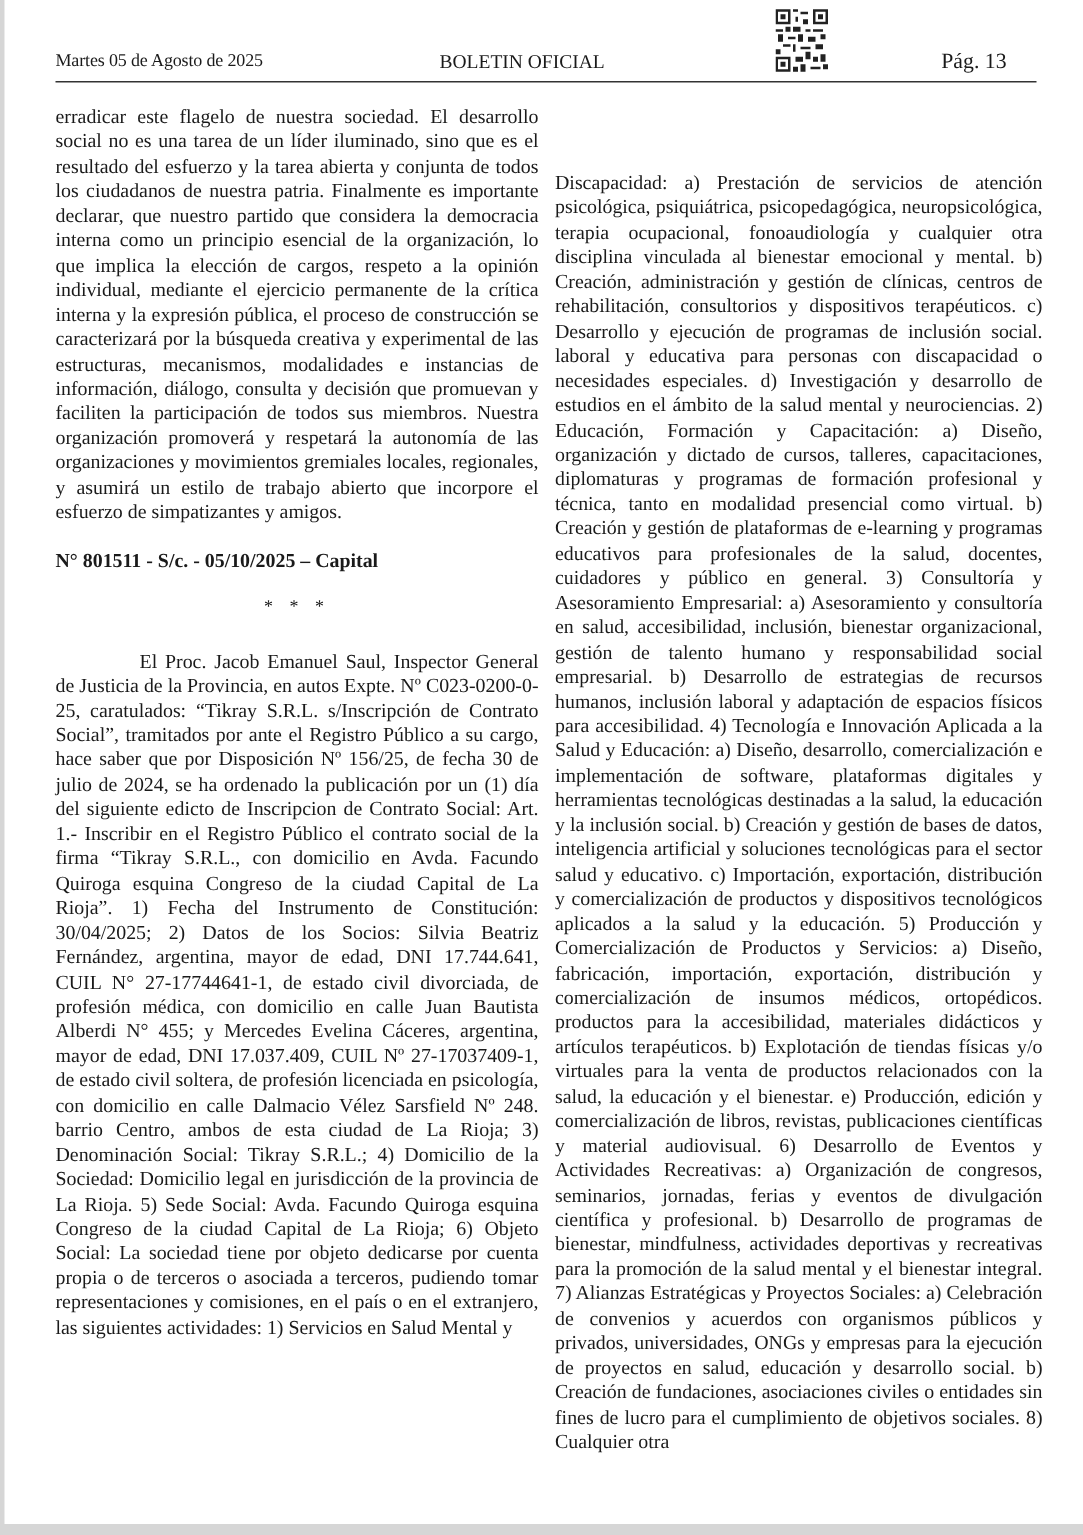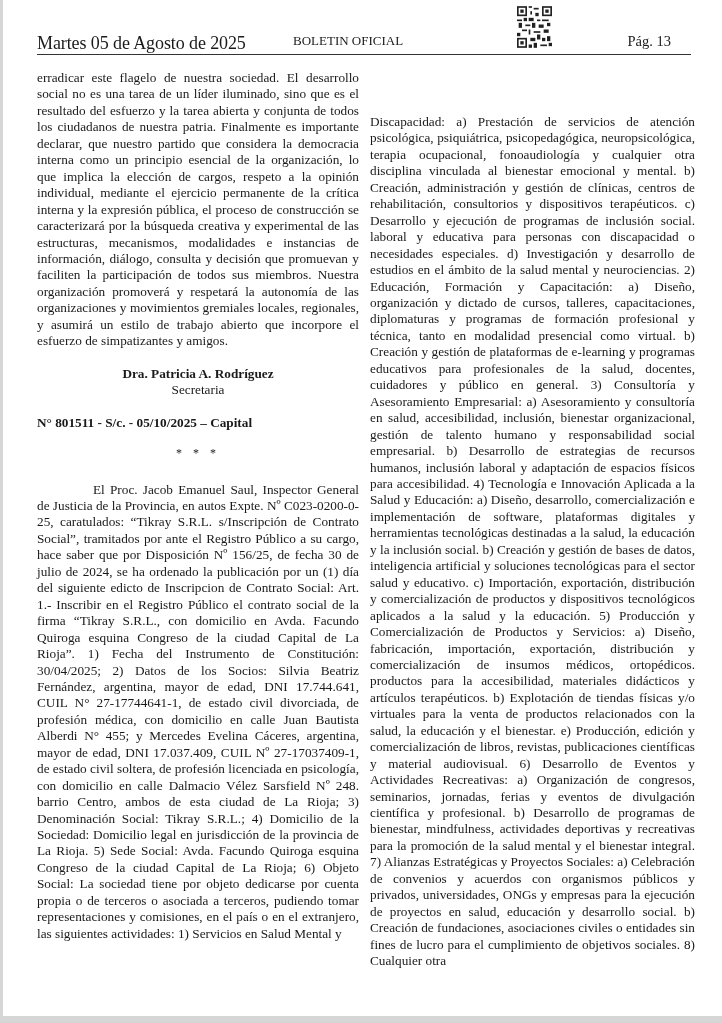--- a/index.html
+++ b/index.html
@@ -7,21 +7,21 @@
     width: 722px; height: 1023px; background: #d6d6d6; position: relative; overflow: hidden;
     font-family: "Liberation Serif", "DejaVu Serif", serif; color: #1a1a1a;
   }
   .page {
     position: absolute; left: 3px; top: 0; width: 719px; height: 1016px; background: #ffffff;
   }
   .header {
     position: absolute; left: 34px; top: 0; width: 654px; height: 54px;
     border-bottom: 1.5px solid #333;
   }
-  .hdr-date { position: absolute; left: 0; top: 33px; font-size: 18px; letter-spacing: -0.1px; }
+  .hdr-date { position: absolute; left: 0; top: 33px; font-size: 12px; letter-spacing: -0.1px; }
   .hdr-title { position: absolute; left: 256px; top: 33px; font-size: 13px; }
   .hdr-page { position: absolute; right: 20px; top: 33px; font-size: 14.5px; }
   .qr {
     position: absolute; left: 480px; top: 6px; width: 35px; height: 42px;
   }
   .col {
     position: absolute; top: 70px; width: 322px; font-size: 13.25px; line-height: 16.45px;
     text-align: justify; hyphens: none;
   }
   .col-left { left: 34px; }
@@ -79,24 +79,20 @@
         <rect x="14" y="23" width="4" height="1"></rect>
           <rect x="19" y="22" width="2" height="2"></rect>
           <rect x="7" y="23" width="2" height="2"></rect>
       </g>
     </svg>
     <span class="hdr-page">Pág. 13</span>
   </div>
 
   <div class="col col-left">
     <p>erradicar este flagelo de nuestra sociedad. El desarrollo social no es una tarea de un líder iluminado, sino que es el resultado del esfuerzo y la tarea abierta y conjunta de todos los ciudadanos de nuestra patria. Finalmente es importante declarar, que nuestro partido que considera la democracia interna como un principio esencial de la organización, lo que implica la elección de cargos, respeto a la opinión individual, mediante el ejercicio permanente de la crítica interna y la expresión pública, el proceso de construcción se caracterizará por la búsqueda creativa y experimental de las estructuras, mecanismos, modalidades e instancias de información, diálogo, consulta y decisión que promuevan y faciliten la participación de todos sus miembros. Nuestra organización promoverá y respetará la autonomía de las organizaciones y movimientos gremiales locales, regionales, y asumirá un estilo de trabajo abierto que incorpore el esfuerzo de simpatizantes y amigos.</p>
-    <p class="signature">
-      <span class="sig-name">Dra. Patricia A. Rodríguez</span><br>
-      <span>Secretaria</span>
-    </p>
     <p class="ref">N° 801511 - S/c. - 05/10/2025 – Capital</p>
     <p class="stars">* * *</p>
     <p class="indent">El Proc. Jacob Emanuel Saul, Inspector General de Justicia de la Provincia, en autos Expte. Nº C023-0200-0-25, caratulados: “Tikray S.R.L. s/Inscripción de Contrato Social”, tramitados por ante el Registro Público a su cargo, hace saber que por Disposición Nº 156/25, de fecha 30 de julio de 2024, se ha ordenado la publicación por un (1) día del siguiente edicto de Inscripcion de Contrato Social: Art. 1.- Inscribir en el Registro Público el contrato social de la firma “Tikray S.R.L., con domicilio en Avda. Facundo Quiroga esquina Congreso de la ciudad Capital de La Rioja”. 1) Fecha del Instrumento de Constitución: 30/04/2025; 2) Datos de los Socios: Silvia Beatriz Fernández, argentina, mayor de edad, DNI 17.744.641, CUIL N° 27-17744641-1, de estado civil divorciada, de profesión médica, con domicilio en calle Juan Bautista Alberdi N° 455; y Mercedes Evelina Cáceres, argentina, mayor de edad, DNI 17.037.409, CUIL Nº 27-17037409-1, de estado civil soltera, de profesión licenciada en psicología, con domicilio en calle Dalmacio Vélez Sarsfield Nº 248. barrio Centro, ambos de esta ciudad de La Rioja; 3) Denominación Social: Tikray S.R.L.; 4) Domicilio de la Sociedad: Domicilio legal en jurisdicción de la provincia de La Rioja. 5) Sede Social: Avda. Facundo Quiroga esquina Congreso de la ciudad Capital de La Rioja; 6) Objeto Social: La sociedad tiene por objeto dedicarse por cuenta propia o de terceros o asociada a terceros, pudiendo tomar representaciones y comisiones, en el país o en el extranjero, las siguientes actividades: 1) Servicios en Salud Mental y</p>
   </div>
 
   <div class="col col-right">
     <p>Discapacidad: a) Prestación de servicios de atención psicológica, psiquiátrica, psicopedagógica, neuropsicológica, terapia ocupacional, fonoaudiología y cualquier otra disciplina vinculada al bienestar emocional y mental. b) Creación, administración y gestión de clínicas, centros de rehabilitación, consultorios y dispositivos terapéuticos. c) Desarrollo y ejecución de programas de inclusión social. laboral y educativa para personas con discapacidad o necesidades especiales. d) Investigación y desarrollo de estudios en el ámbito de la salud mental y neurociencias. 2) Educación, Formación y Capacitación: a) Diseño, organización y dictado de cursos, talleres, capacitaciones, diplomaturas y programas de formación profesional y técnica, tanto en modalidad presencial como virtual. b) Creación y gestión de plataformas de e-learning y programas educativos para profesionales de la salud, docentes, cuidadores y público en general. 3) Consultoría y Asesoramiento Empresarial: a) Asesoramiento y consultoría en salud, accesibilidad, inclusión, bienestar organizacional, gestión de talento humano y responsabilidad social empresarial. b) Desarrollo de estrategias de recursos humanos, inclusión laboral y adaptación de espacios físicos para accesibilidad. 4) Tecnología e Innovación Aplicada a la Salud y Educación: a) Diseño, desarrollo, comercialización e implementación de software, plataformas digitales y herramientas tecnológicas destinadas a la salud, la educación y la inclusión social. b) Creación y gestión de bases de datos, inteligencia artificial y soluciones tecnológicas para el sector salud y educativo. c) Importación, exportación, distribución y comercialización de productos y dispositivos tecnológicos aplicados a la salud y la educación. 5) Producción y Comercialización de Productos y Servicios: a) Diseño, fabricación, importación, exportación, distribución y comercialización de insumos médicos, ortopédicos. productos para la accesibilidad, materiales didácticos y artículos terapéuticos. b) Explotación de tiendas físicas y/o virtuales para la venta de productos relacionados con la salud, la educación y el bienestar. e) Producción, edición y comercialización de libros, revistas, publicaciones científicas y material audiovisual. 6) Desarrollo de Eventos y Actividades Recreativas: a) Organización de congresos, seminarios, jornadas, ferias y eventos de divulgación científica y profesional. b) Desarrollo de programas de bienestar, mindfulness, actividades deportivas y recreativas para la promoción de la salud mental y el bienestar integral. 7) Alianzas Estratégicas y Proyectos Sociales: a) Celebración de convenios y acuerdos con organismos públicos y privados, universidades, ONGs y empresas para la ejecución de proyectos en salud, educación y desarrollo social. b) Creación de fundaciones, asociaciones civiles o entidades sin fines de lucro para el cumplimiento de objetivos sociales. 8) Cualquier otra</p>
   </div>
 </div>
 

